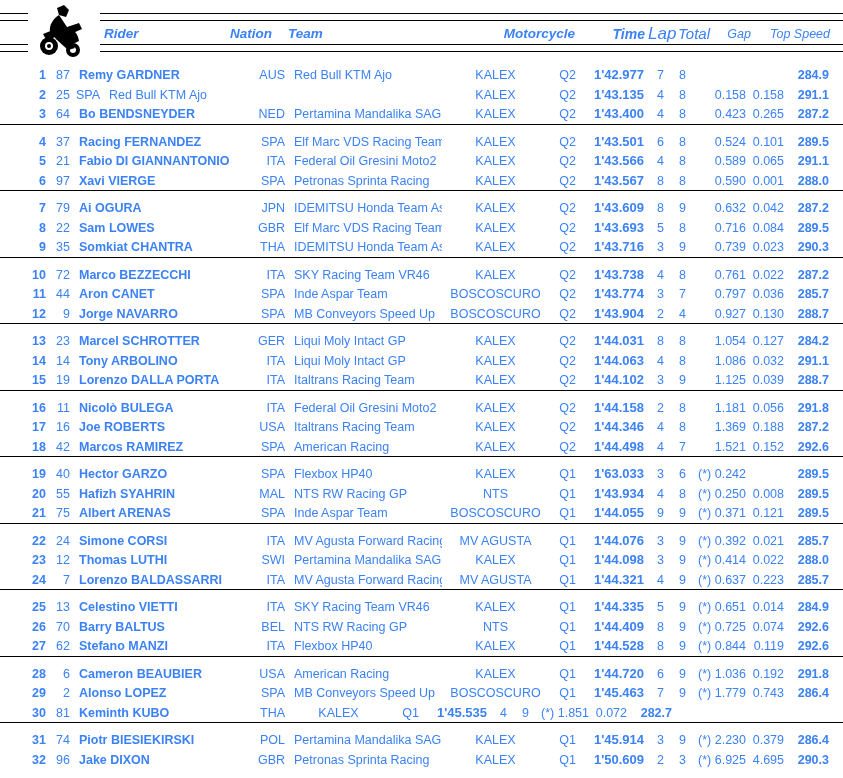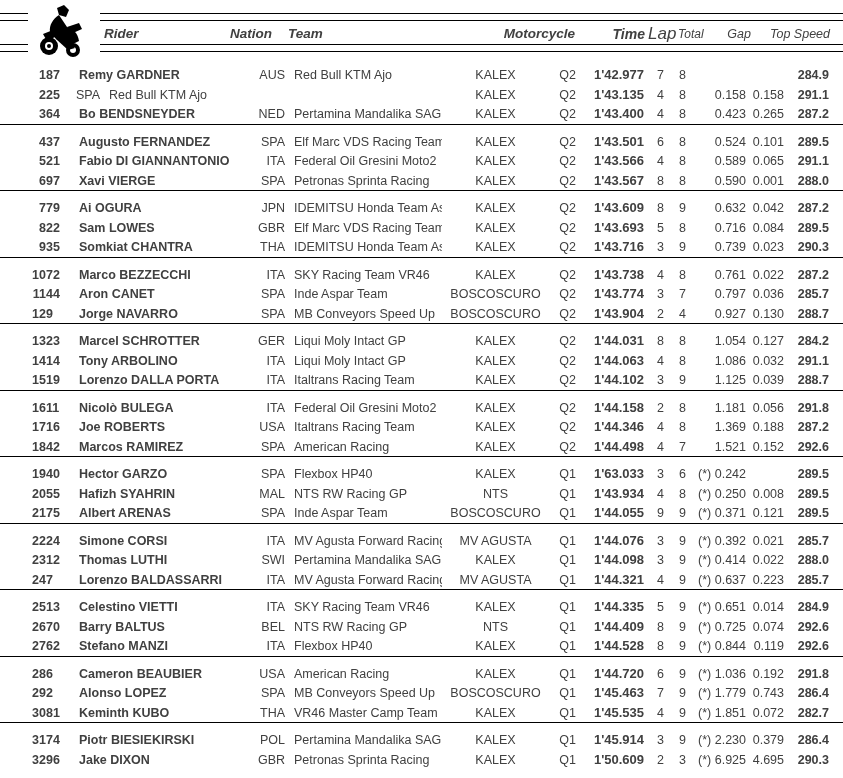--- a/index.html
+++ b/index.html
@@ -1,51 +1,51 @@
 <!DOCTYPE html>
 <html><head>
 <meta charset="utf-8">
 <style>
   html,body{margin:0;padding:0;background:#ffffff;}
   .sheet{
     position:relative;
     width:843px;height:778px;
     background:#fff;
     font-family:"Liberation Sans", sans-serif;
-    color:#404040;
+    color:#3b82f6;
     overflow:hidden;
   }
   
   .hdr{position:relative;height:58px;}
   .dline{position:absolute;left:0;right:0;height:6px;
          border-top:1.6px solid #000;border-bottom:1.6px solid #000;}
   .dline.top{top:13px;}
   .dline.bot{top:44px;}
   .bike-icon-wrap{position:absolute;left:28px;top:1px;width:72px;height:57px;
                   background:#fff;z-index:2;display:flex;align-items:center;justify-content:center;}
   .hlabel{position:absolute;top:26px;z-index:3;background:transparent;
           font-style:italic;font-size:13.5px;white-space:nowrap;line-height:16px;}
   .hlabel.b{font-weight:bold;}
   .hl-rider{left:104px;}
   .hl-nation{right:571px;}
   .hl-team{left:288px;}
   .hl-moto{right:268px;}
   .hl-time{right:198px;font-size:14px;}
   .hl-lap{left:648px;font-size:17px;}
-  .hl-total{left:678px;font-size:12px;}
+  .hl-total{left:678px;font-size:15px;}
   .hl-gap{right:92px;font-size:12.5px;}
   .hl-tspeed{right:13px;font-size:12.5px;}
   .hl-nation,.hl-moto,.hl-time,.hl-gap,.hl-tspeed{text-align:right;}
   
   .group{padding-top:7px;border-bottom:1px solid #000;}
   .group.last{border-bottom:2.5px solid #000;padding-bottom:12px;}
   .row{display:flex;align-items:baseline;height:19.5px;font-size:12.5px;line-height:19.5px;white-space:nowrap;}
   .c{flex:0 0 auto;overflow:hidden;}
   .c-pos   {width:46px;text-align:right;font-weight:bold;}
-  .c-num   {width:24px;font-weight:bold;}
+  .c-num   {width:24px;text-align:right;font-weight:normal;}
   .c-name  {width:176px;padding-left:9px;font-weight:bold;}
   .c-nation{width:30px;text-align:right;}
   .c-team  {flex:1 1 auto;min-width:0;padding-left:9px;}
   .c-bike  {width:107px;text-align:center;}
   .c-ses   {width:37px;text-align:center;}
   .c-time  {width:58px;text-align:right;font-weight:bold;font-size:13px;}
   .c-lap   {width:20px;text-align:right;}
   .c-total {width:22px;text-align:right;}
   .c-gap1  {width:60px;text-align:right;}
   .c-gap2  {width:38px;text-align:right;}
@@ -132,21 +132,21 @@
           <span class="c c-total">8</span>
           <span class="c c-gap1">0.423</span>
           <span class="c c-gap2">0.265</span>
           <span class="c c-speed">287.2</span>
         </div>
       </div>
       <div class="group">
         <div class="row">
           <span class="c c-pos">4</span>
           <span class="c c-num">37</span>
-          <span class="c c-name">Augusto FERNANDEZ</span>
+          <span class="c c-name">Racing FERNANDEZ</span>
           <span class="c c-nation">SPA</span>
           <span class="c c-team">Elf Marc VDS Racing Team</span>
           <span class="c c-bike">KALEX</span>
           <span class="c c-ses">Q2</span>
           <span class="c c-time">1'43.501</span>
           <span class="c c-lap">6</span>
           <span class="c c-total">8</span>
           <span class="c c-gap1">0.524</span>
           <span class="c c-gap2">0.101</span>
           <span class="c c-speed">289.5</span>
@@ -540,21 +540,20 @@
           <span class="c c-total">9</span>
           <span class="c c-gap1">(*) 1.779</span>
           <span class="c c-gap2">0.743</span>
           <span class="c c-speed">286.4</span>
         </div>
         <div class="row">
           <span class="c c-pos">30</span>
           <span class="c c-num">81</span>
           <span class="c c-name">Keminth KUBO</span>
           <span class="c c-nation">THA</span>
-          <span class="c c-team">VR46 Master Camp Team</span>
           <span class="c c-bike">KALEX</span>
           <span class="c c-ses">Q1</span>
           <span class="c c-time">1'45.535</span>
           <span class="c c-lap">4</span>
           <span class="c c-total">9</span>
           <span class="c c-gap1">(*) 1.851</span>
           <span class="c c-gap2">0.072</span>
           <span class="c c-speed">282.7</span>
         </div>
       </div>

